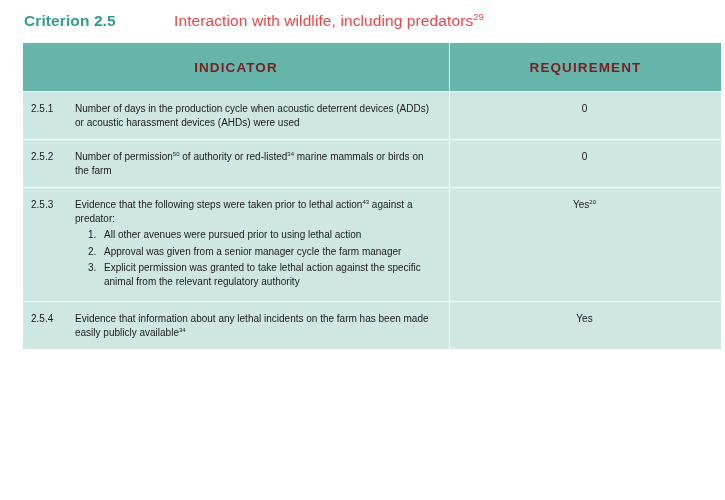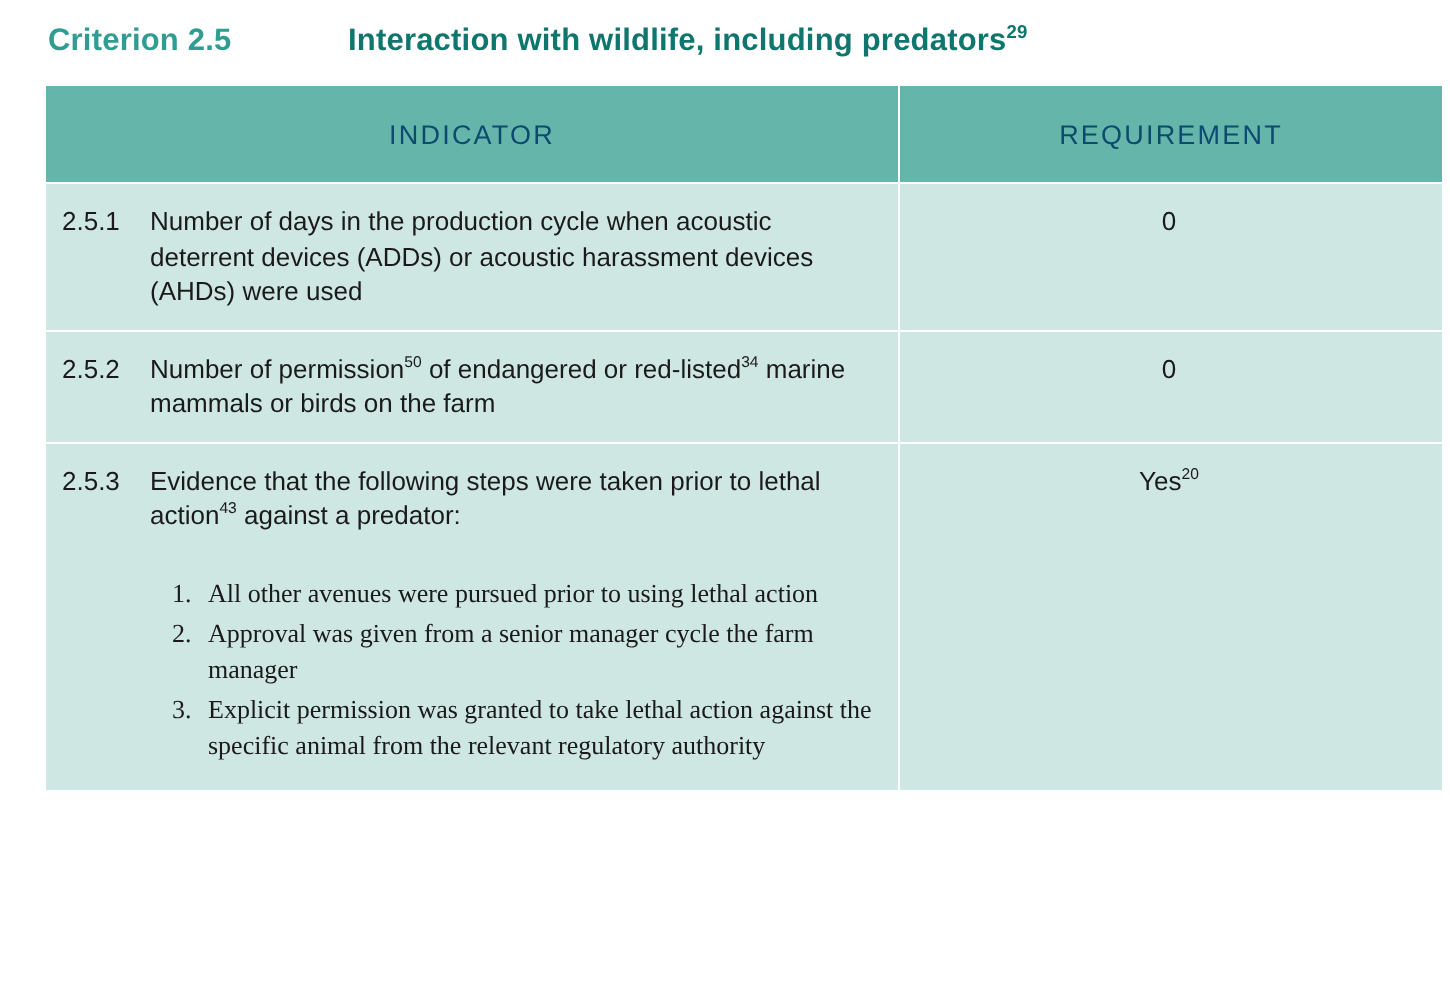--- a/index.html
+++ b/index.html
@@ -28,77 +28,76 @@
   }
   .crit-label {
     color: #2f9d92;
     font-size: 15.5px;
     font-weight: bold;
     width: 150px;
     flex: 0 0 150px;
     letter-spacing: 0.1px;
   }
   .crit-title {
-    color: #0f766e;
+    color: #ef4444;
     font-size: 15.5px;
-    font-weight: bold;
+    font-weight: normal;
     letter-spacing: 0.1px;
     text-align: center;
   }
   sup {
     font-size: 60%;
     vertical-align: super;
     line-height: 0;
   }
   table.criteria {
     border-collapse: collapse;
     width: 681px;
     table-layout: fixed;
   }
   table.criteria th {
     background: #66b5ab;
-    color: #0c4a6e;
+    color: #7f1d1d;
     font-size: 13.5px;
-    font-weight: normal;
+    font-weight: bold;
     letter-spacing: 1.1px;
     text-align: center;
     padding: 10px 4px;
     border: 1px solid #ffffff;
     height: 28px;
   }
   th.col-indicator { width: 418px; }
   th.col-requirement { width: 263px; }
   table.criteria td {
     background: #cfe7e3;
     border: 1px solid #ffffff;
     vertical-align: top;
-    font-size: 13px;
+    font-size: 10px;
     line-height: 1.35;
     padding: 10px 10px 10px 8px;
   }
   td.req {
     text-align: center;
     vertical-align: middle;
     font-size: 12.8px;
   }
   .ind-row {
     display: flex;
     align-items: flex-start;
   }
   .ind-num {
     flex: 0 0 44px;
     white-space: nowrap;
   }
   .ind-text {
     flex: 1 1 auto;
   }
   ol.steps {
-    margin: 21px 0 2px 0;
+    margin: 3px 0 2px 0;
     padding-left: 24px;
-    font-family: Liberation Serif, serif;
   }
   ol.steps li {
     margin-bottom: 3px;
     padding-left: 5px;
   }
 </style>
 </head>
 <body>
 
 <div class="page">
@@ -124,21 +123,21 @@
             <span class="ind-text">Number of days in the production cycle when acoustic deterrent devices (ADDs) or acoustic harassment devices (AHDs) were used</span>
           </div>
         </td>
         <td class="req"><span>0</span></td>
       </tr>
 
       <tr>
         <td>
           <div class="ind-row">
             <span class="ind-num">2.5.2</span>
-            <span class="ind-text"><span>Number of permission</span><sup>50</sup><span> of endangered or red-listed</span><sup>34</sup><span> marine mammals or birds on the farm</span></span>
+            <span class="ind-text"><span>Number of permission</span><sup>50</sup><span> of authority or red-listed</span><sup>34</sup><span> marine mammals or birds on the farm</span></span>
           </div>
         </td>
         <td class="req"><span>0</span></td>
       </tr>
 
       <tr>
         <td>
           <div class="ind-row">
             <span class="ind-num">2.5.3</span>
             <span class="ind-text"><span>Evidence that the following steps were taken prior to lethal action</span><sup>43</sup><span> against a predator:</span>
@@ -146,17 +145,26 @@
                 <li>All other avenues were pursued prior to using lethal action</li>
                 <li>Approval was given from a senior manager cycle the farm manager</li>
                 <li>Explicit permission was granted to take lethal action against the specific animal from the relevant regulatory authority</li>
               </ol>
             </span>
           </div>
         </td>
         <td class="req"><span>Yes</span><sup>20</sup></td>
       </tr>
 
+      <tr>
+        <td>
+          <div class="ind-row">
+            <span class="ind-num">2.5.4</span>
+            <span class="ind-text"><span>Evidence that information about any lethal incidents on the farm has been made easily publicly available</span><sup>34</sup></span>
+          </div>
+        </td>
+        <td class="req"><span>Yes</span></td>
+      </tr>
 
     </tbody>
   </table>
 
 </div>
 
 </body></html>

